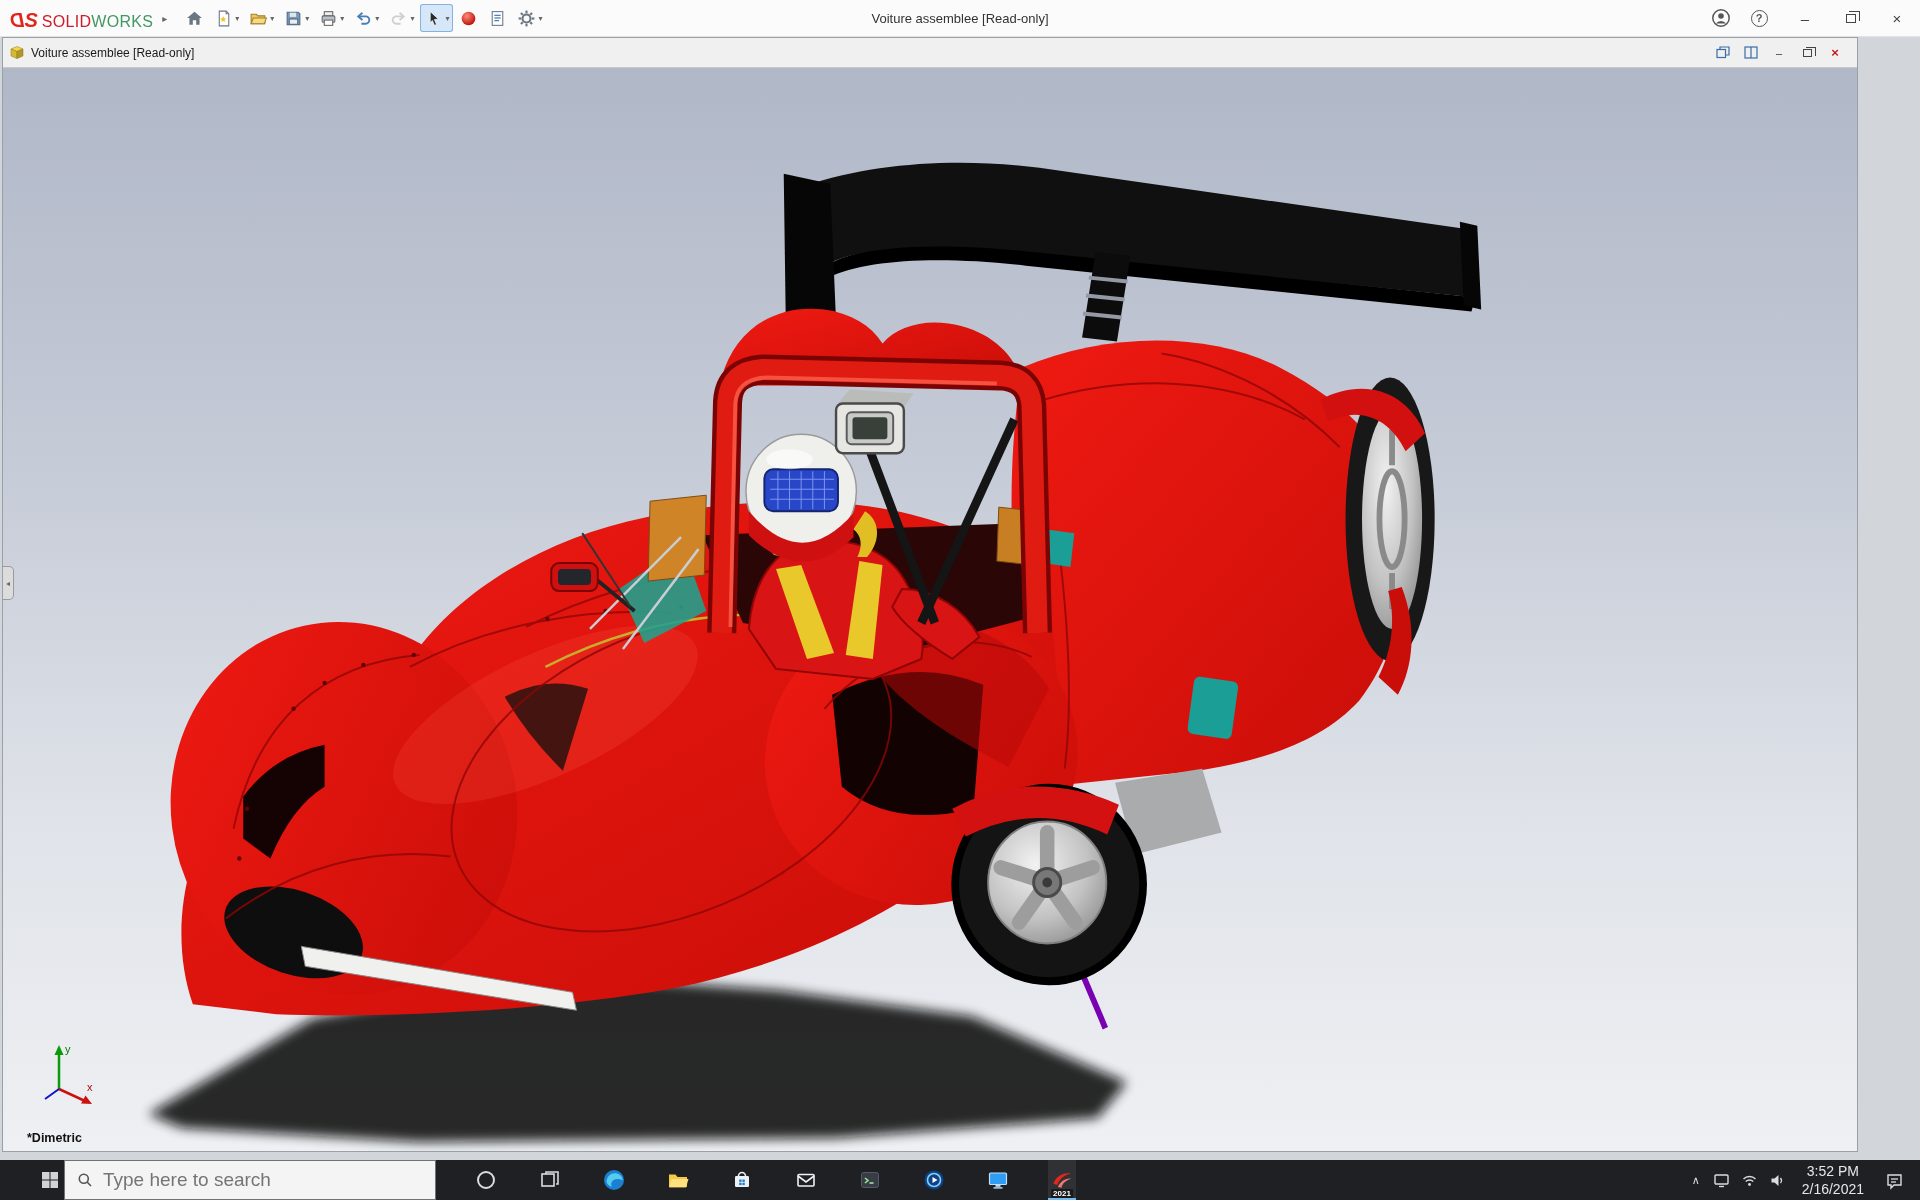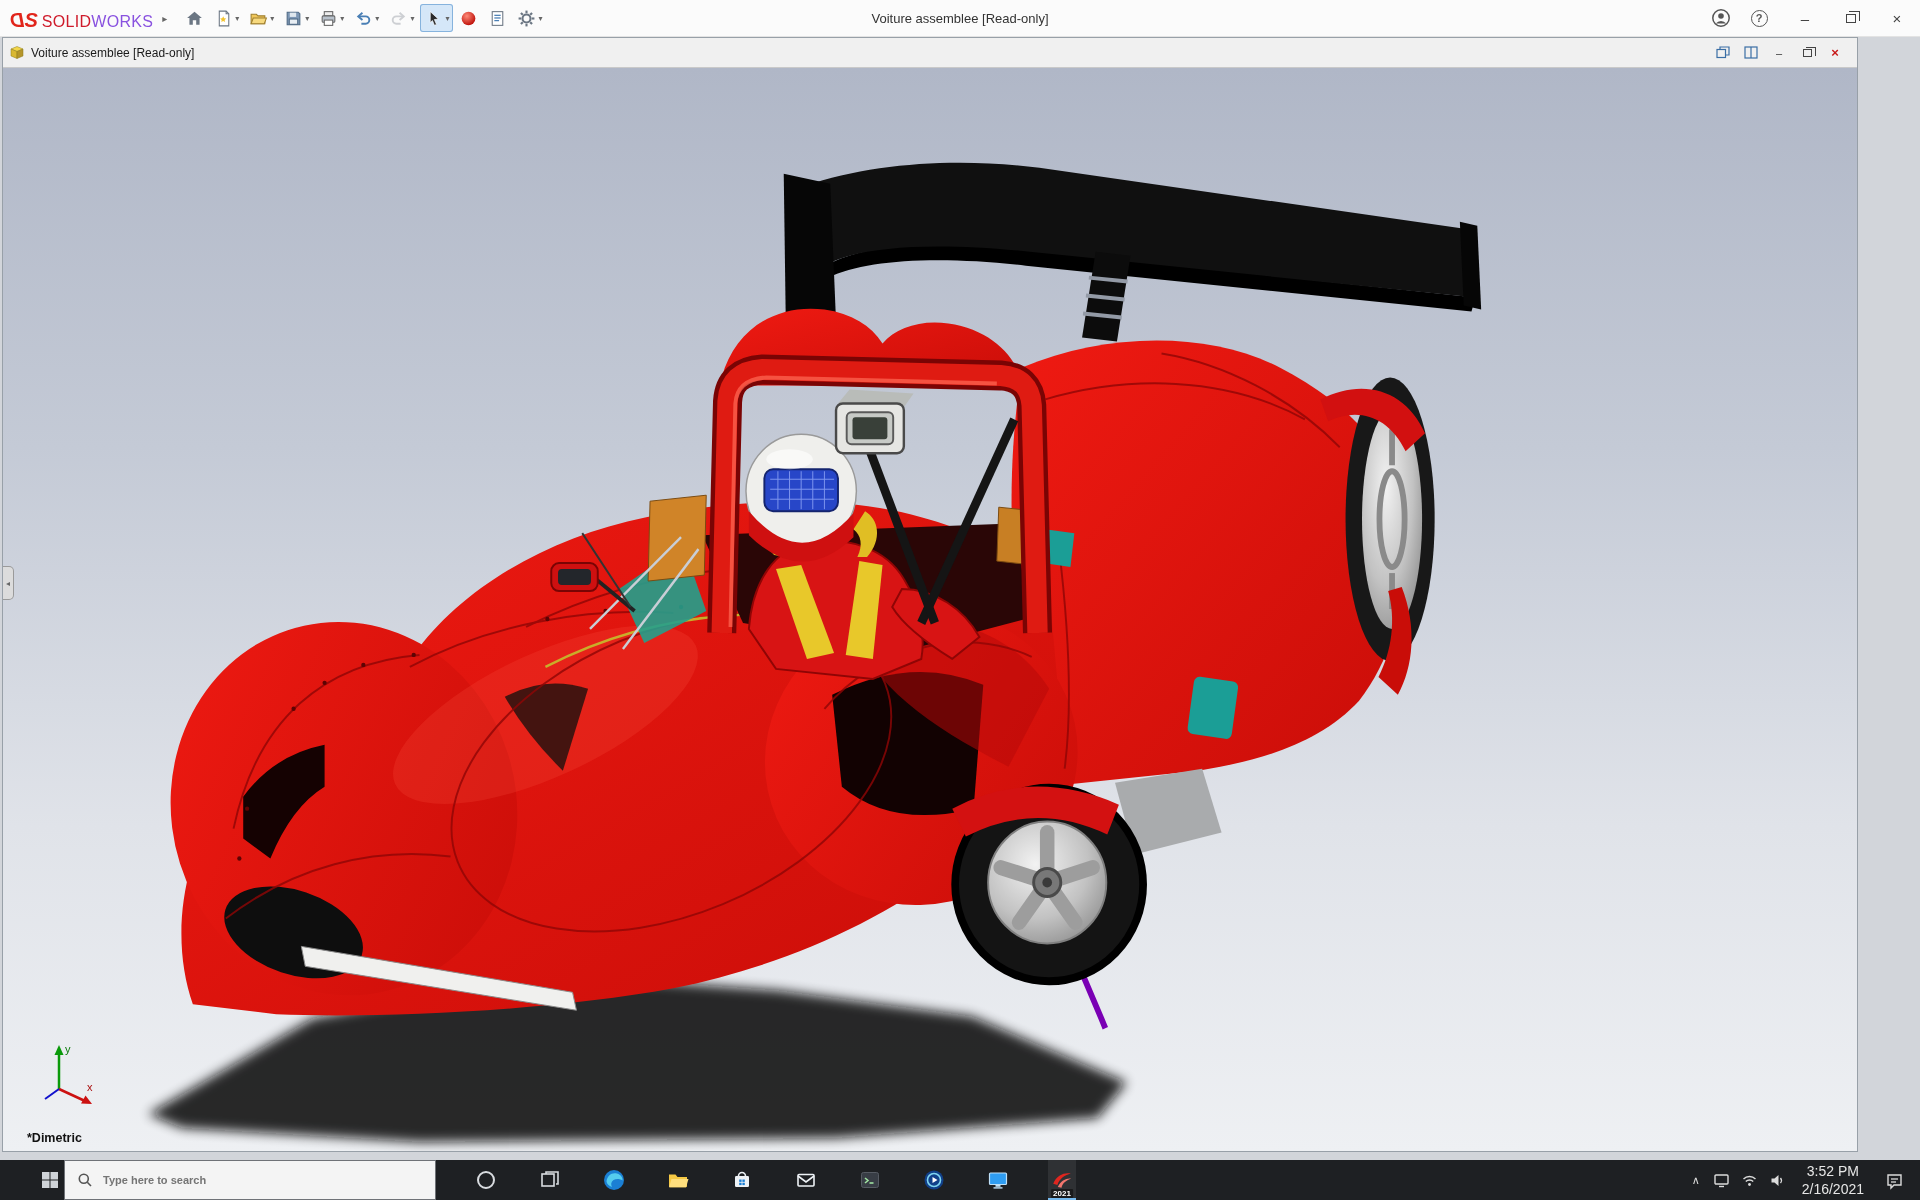--- a/index.html
+++ b/index.html
@@ -6,21 +6,21 @@
   html,body { width:1920px; height:1200px; overflow:hidden;
     font-family:"Liberation Sans","DejaVu Sans",sans-serif; background:#d4d6d9; }
   .app { width:100%; height:100%; display:flex; flex-direction:column; }
 
   
   .titlebar { flex:0 0 36px; background:#fbfbfb; display:flex; align-items:center; position:relative; border-bottom:1px solid #e3e3e3; }
   .brand { display:flex; align-items:baseline; padding-left:10px; }
   .mark-d { color:#e1251b; font-weight:bold; font-style:italic; font-size:20px; display:inline-block; transform:scaleX(-1); }
   .mark-s { color:#e1251b; font-weight:bold; font-style:italic; font-size:20px; margin-right:4px; }
   .solid { color:#cf1b2b; font-weight:normal; font-size:16px; letter-spacing:.3px; }
-  .works { color:#6d28d9; font-weight:normal; font-size:16px; opacity:.8; letter-spacing:.3px;margin-top:9px; }
+  .works { color:#15803d; font-weight:normal; font-size:16px; opacity:.8; letter-spacing:.3px;margin-top:9px; }
   .flyout { color:#666; font-size:10px; padding:0 14px 0 9px; }
   .tools { display:flex; align-items:center; gap:2px; }
   .tb { display:flex; align-items:center; height:28px; padding:0 4px; border-radius:3px; }
   .tb svg { width:19px; height:19px; }
   .tb .dd { font-size:8px; color:#666; margin-left:2px; }
   .tb.active { background:#d5e7f8; box-shadow:inset 0 0 0 1px #86b3dd; }
   .tb.disabled svg { opacity:.4; }
   .title-center { position:absolute; left:0; right:0; text-align:center; font-size:13px; color:#333; pointer-events:none; }
   .tb-right { margin-left:auto; display:flex; align-items:center; height:100%; }
   .round-ic { width:30px; height:30px; display:flex; align-items:center; justify-content:center; margin-right:8px; }
@@ -49,21 +49,21 @@
   .view-label { position:absolute; left:24px; bottom:6px; font-size:12.5px; font-weight:bold; color:#111; }
   .collapse-tab { position:absolute; left:0; top:46%; width:11px; height:34px; background:#dcdcdc; border:1px solid #9a9a9a; border-left:none; border-radius:0 5px 5px 0; display:flex; align-items:center; justify-content:center; font-size:8px; color:#666; }
 
   
   .taskbar { flex:0 0 40px; background:#1e2023; display:flex; align-items:stretch; color:#e6e6e6; }
   .tk-btn { width:28px; display:flex; align-items:center; justify-content:center;margin-left:36px; }
   .tk-btn svg { width:24px; height:24px; }
   .tk-start svg { width:18px; height:18px; }
   .tk-search { width:372px; background:#f4f4f4; border:1px solid #6f7277; display:flex; align-items:center; gap:10px; padding:0 12px; }
   .tk-search svg { width:16px; height:16px; flex:0 0 auto; }
-  .tk-search input { border:0; outline:0; background:transparent; font-size:11px; color:#444; width:100%; font-family:inherit;font-weight:bold; }
+  .tk-search input { border:0; outline:0; background:transparent; font-size:19px; color:#444; width:100%; font-family:inherit; }
   .tk-sw { position:relative; background:rgba(255,255,255,.08); box-shadow:inset 0 -2px 0 #76b9ed; }
   .sw-badge { position:absolute; bottom:2px; left:50%; transform:translateX(-50%); font-size:8px; font-weight:bold; color:#fff; background:rgba(20,20,20,.78); padding:0 2px; border-radius:1px; }
   .tray { margin-left:auto; display:flex; align-items:center; }
   .tray-chevron { width:24px; text-align:center; font-size:11px; color:#ddd; }
   .tray-ic { width:28px; display:flex; align-items:center; justify-content:center; }
   .tray-ic svg { width:17px; height:17px; }
   .clock { text-align:center; font-size:14px; line-height:1.3; padding:0 10px; }
   .action-center { width:40px; display:flex; align-items:center; justify-content:center; }
   .action-center svg { width:19px; height:19px; }
   .show-desktop { width:6px; border-left:1px solid #3a3d42; }

